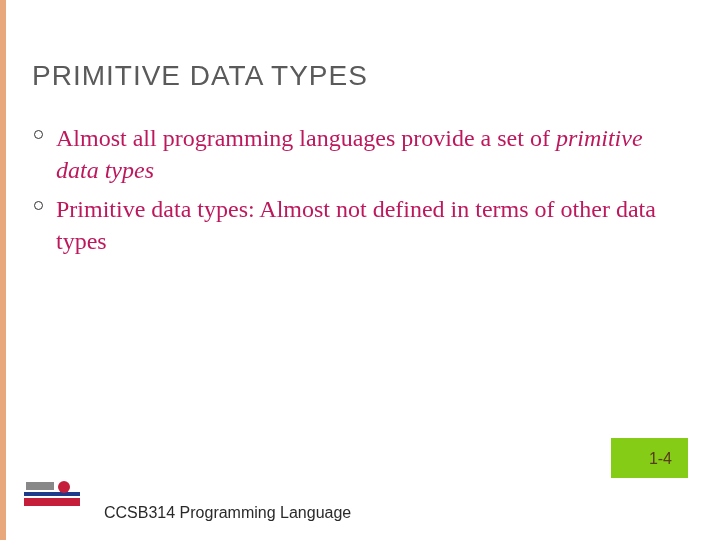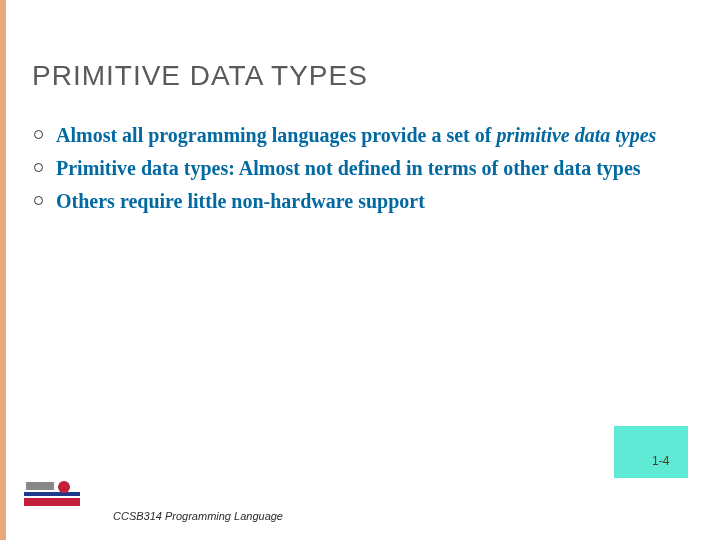--- a/index.html
+++ b/index.html
@@ -33,56 +33,54 @@
   .bullets {
     list-style: none;
     padding: 0;
     margin: 0;
   }
   .bullets li {
     position: relative;
     padding-left: 24px;
     margin-bottom: 6px;
     font-family: "Times New Roman", Times, serif;
-    font-size: 20px;
-    color: #0369a1;
+    font-size: 24px;
+    color: #be185d;
     line-height: 1.35;
-    font-weight: bold;
   }
   .bullets li::before {
     content: "";
     position: absolute;
     left: 2px;
     top: 8px;
     width: 9px;
     height: 9px;
     border: 1.5px solid #333;
     border-radius: 50%;
     box-sizing: border-box;
   }
   .italic {
     font-style: italic;
   }
   .page-num-box {
     position: absolute;
     right: 32px;
     bottom: 62px;
-    background: #5eead4;
+    background: #84cc16;
     color: #5a3a1a;
-    font-size: 12px;
-    padding: 28px 16px 10px 38px;
+    font-size: 16px;
+    padding: 12px 16px 10px 38px;
     min-width: 20px;
   }
   .footer {
     position: absolute;
     bottom: 18px;
-    left: 113px;
-    font-size: 11px;
+    left: 104px;
+    font-size: 16px;
     color: #2a2a2a;
-    font-style: italic;
   }
   .logo {
     position: absolute;
     bottom: 34px;
     left: 24px;
     width: 56px;
     height: 28px;
   }
   .logo svg { display: block; }
 </style>
@@ -94,23 +92,20 @@
 <div class="slide-content">
   <h1 class="title">PRIMITIVE DATA TYPES</h1>
 
   <ul class="bullets">
     <li>
       <span>Almost all programming languages provide a set of </span><span class="italic">primitive data types</span><span></span>
     </li>
     <li>
       <span>Primitive data types: Almost not defined in terms of other data types</span><span class="italic"></span><span></span>
     </li>
-    <li>
-      <span>Others require little non-hardware support</span><span class="italic"></span><span></span>
-    </li>
   </ul>
 </div>
 
 <div class="page-num-box">
   <span>1-4</span>
 </div>
 
 <div class="logo" title="UNIVERSITI TENAGA NASIONAL">
   <svg width="56" height="28" viewBox="0 0 56 28">
     <rect x="0" y="20" width="56" height="8" fill="#c41e3a"></rect>

